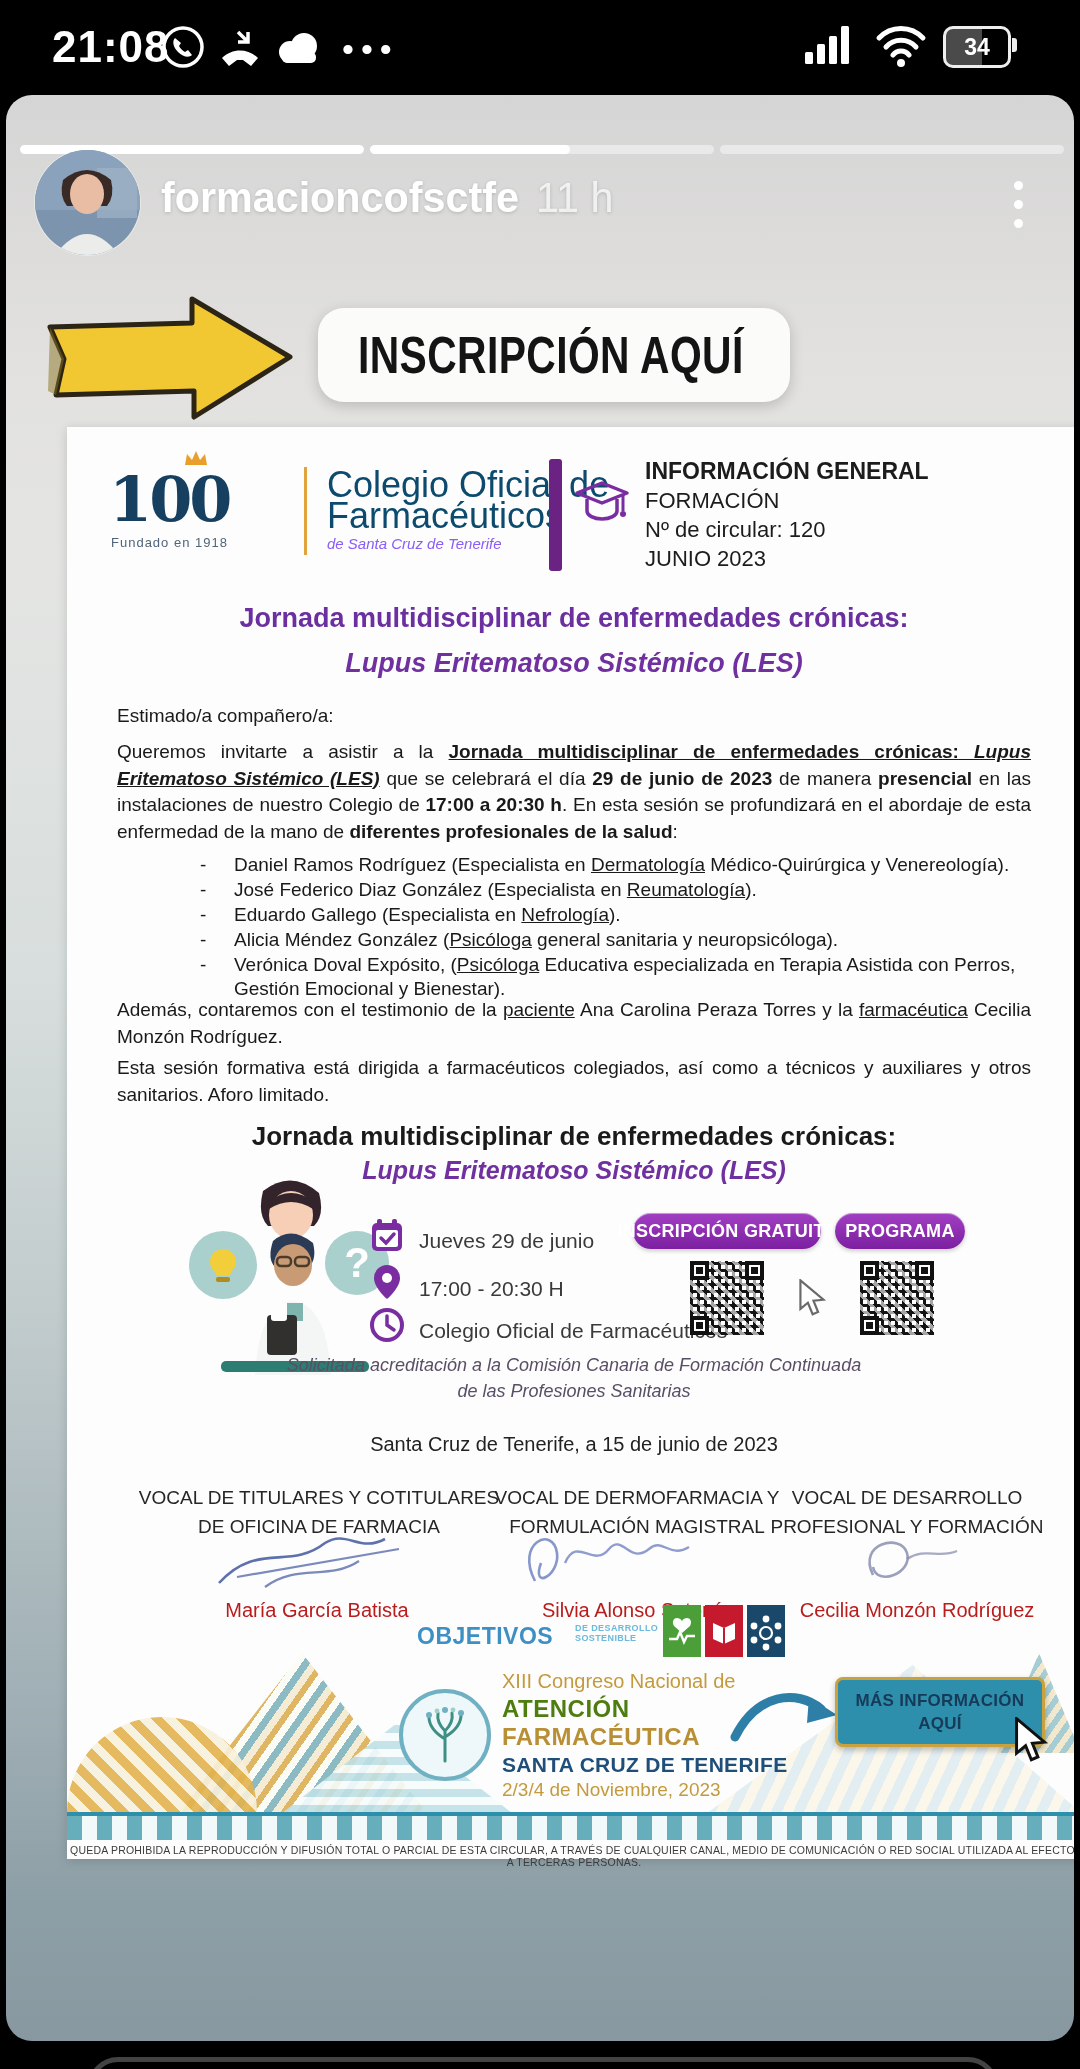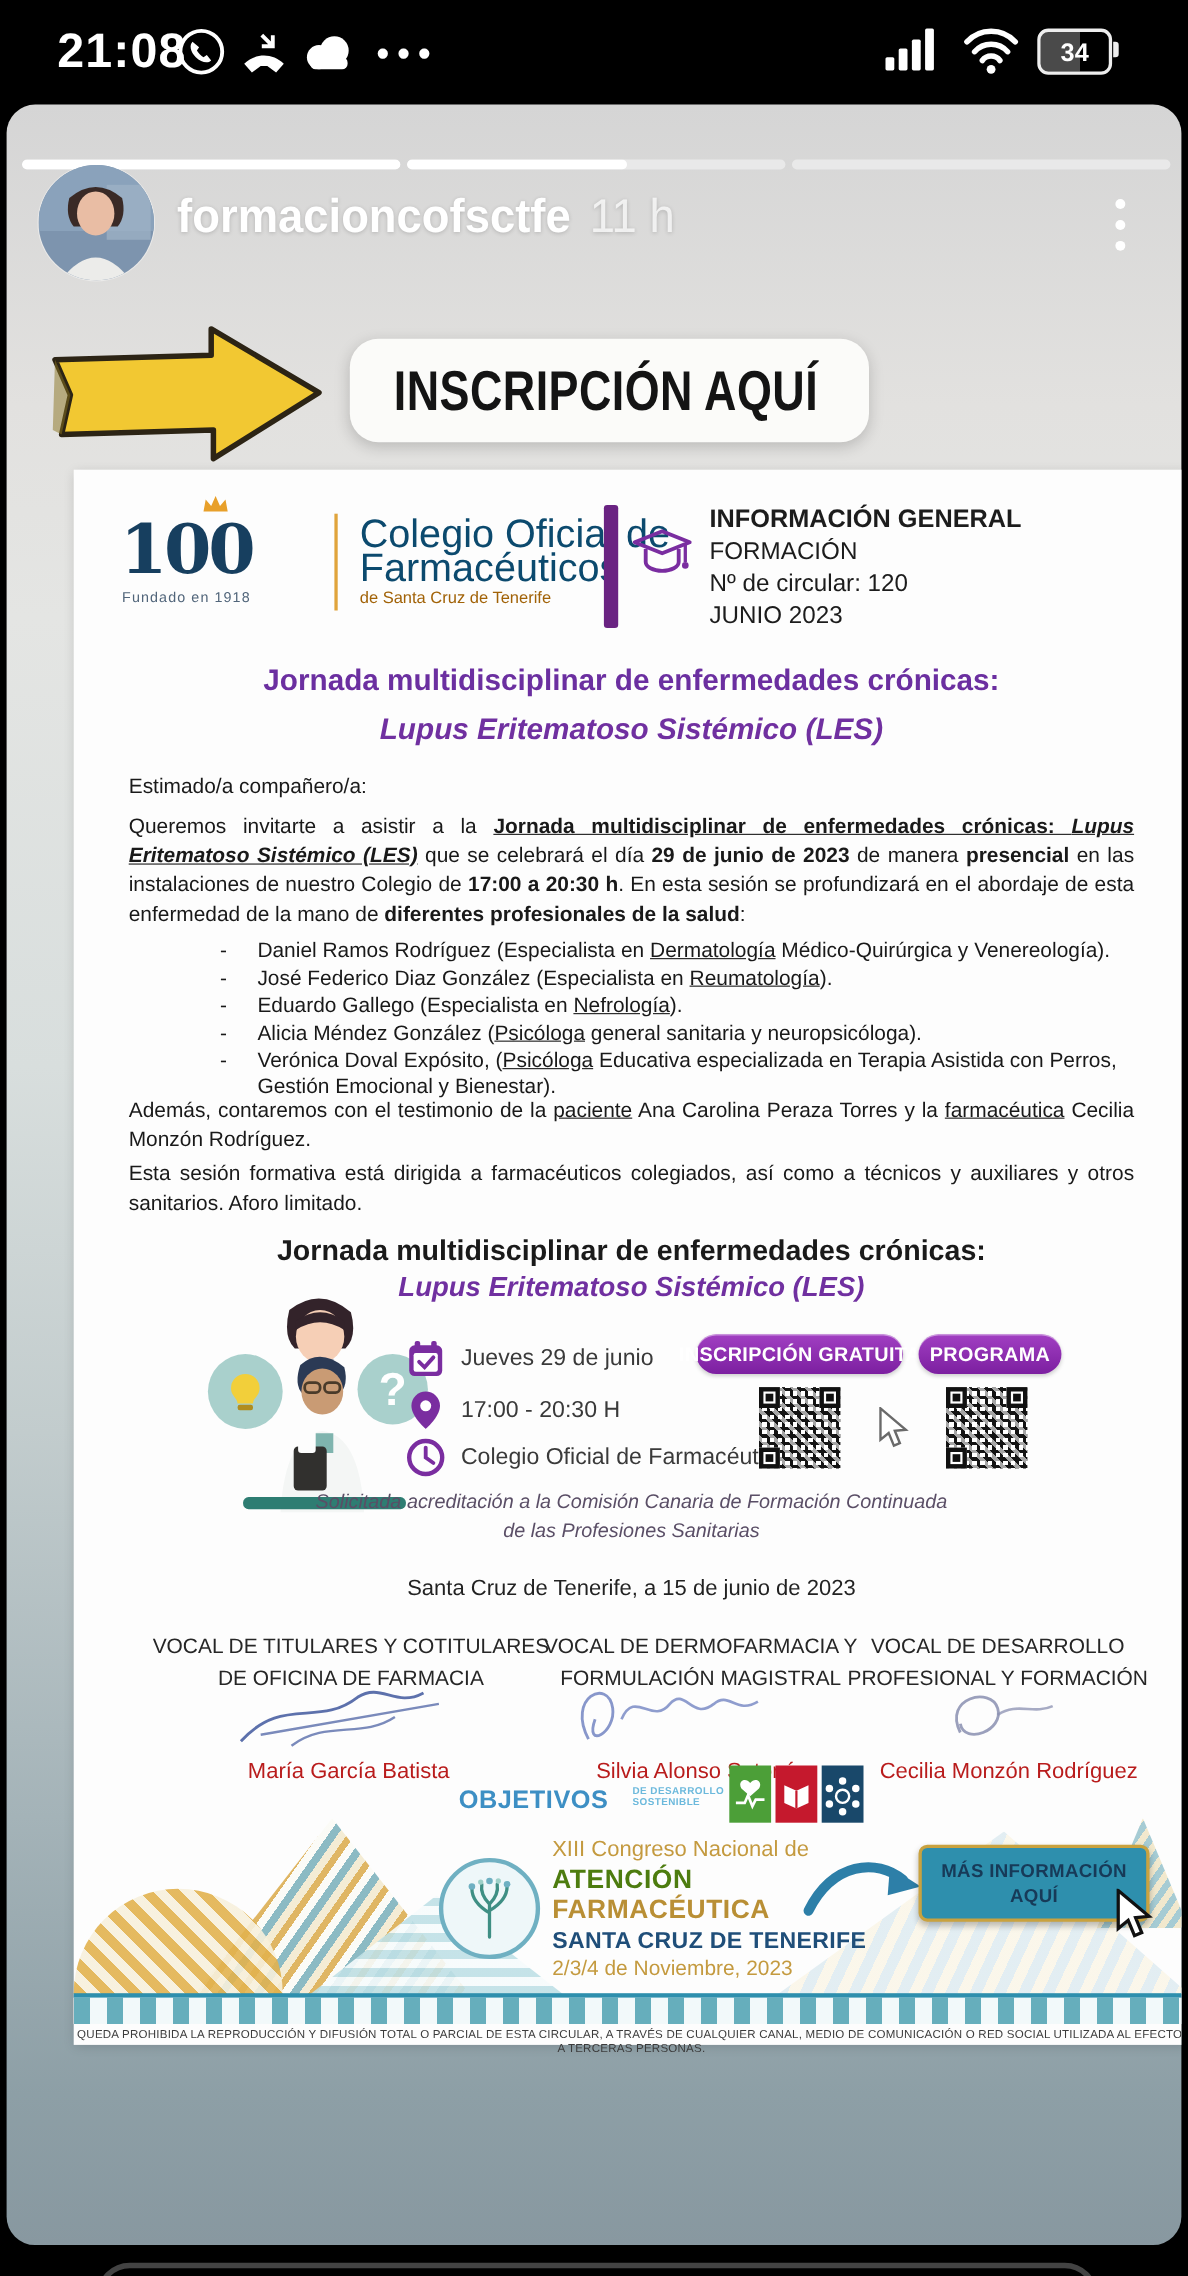--- a/index.html
+++ b/index.html
@@ -34,37 +34,37 @@
             box-shadow:0 4px 14px rgba(0,0,0,.18);display:flex;align-items:center;padding-left:26px;box-sizing:border-box;}
   .linkpill span.txt{font-size:51px;font-weight:700;color:#141414;transform:scaleX(.8);transform-origin:left;white-space:nowrap;letter-spacing:.5px;}
 
   
   .doc{position:absolute;left:24px;top:332px;width:1014px;height:1432px;background:#fdfdfd;box-shadow:0 2px 10px rgba(0,0,0,.15);margin-left:37px;}
   .doc .c{position:absolute;}
   .logo100{left:42px;top:36px;font-family:"DejaVu Serif",serif;font-weight:700;font-size:62px;color:#173f5f;letter-spacing:-3px;}
   .founded{left:44px;top:108px;font-size:13px;color:#51657a;letter-spacing:1px;}
   .vline{left:237px;top:40px;width:3px;height:88px;background:#e0a43c;}
   .orgname{left:260px;top:42px;font-size:36px;font-weight:400;color:#0c4a6e;line-height:31px;}
-  .orgsub{left:260px;top:108px;font-size:15px;color:#a16207;}
+  .orgsub{left:260px;top:108px;font-size:15px;color:#8b5cf6;font-style:italic;}
   .pbarpurple{left:482px;top:32px;width:13px;height:112px;background:#6a2382;border-radius:3px;}
   .infotxt{left:578px;top:30px;font-size:22px;color:#1c1c1c;line-height:29px;}
   .infotxt .b1{font-weight:700;font-size:23px;}
 
   .t1{left:0;top:176px;width:100%;text-align:center;font-size:27px;font-weight:700;color:#6b2fa0;}
   .t2{left:0;top:221px;width:100%;text-align:center;font-size:27px;font-weight:700;font-style:italic;color:#7030a0;}
   .greet{left:50px;top:278px;font-size:19px;color:#1a1a1a;}
   .para{left:50px;width:914px;font-size:19px;line-height:26.5px;color:#191919;text-align:justify;}
   .blist{left:133px;width:830px;font-size:19px;line-height:24px;color:#191919;}
   .blist .bi{display:flex;margin-bottom:1px;}
   .blist .bm{width:34px;flex:none;}
 
   .t3{left:0;top:694px;width:100%;text-align:center;font-size:26px;font-weight:700;color:#1a1a1a;}
   .t4{left:0;top:729px;width:100%;text-align:center;font-size:25px;font-weight:700;font-style:italic;color:#7030a0;}
 
-  .evrow{left:302px;display:flex;align-items:center;gap:14px;font-size:21px;color:#3a3a3a;}
+  .evrow{left:302px;display:flex;align-items:flex-end;gap:14px;font-size:21px;color:#3a3a3a;}
   .pillbtn{position:absolute;height:36px;border-radius:19px;display:flex;align-items:center;justify-content:center;
            background:linear-gradient(180deg,#a13fc2,#7c1fa0);color:#fff;font-weight:700;font-size:18px;letter-spacing:.3px;
            box-shadow:inset 0 1px 0 rgba(255,255,255,.45),0 2px 4px rgba(0,0,0,.2);white-space:nowrap;}
   .qr{position:absolute;width:74px;height:74px;background:
       repeating-linear-gradient(45deg,rgba(255,255,255,.62) 0 4px,rgba(255,255,255,0) 4px 9px),
       repeating-linear-gradient(90deg,#141414 0 3px,rgba(0,0,0,0) 3px 7px),
       repeating-linear-gradient(0deg,#141414 0 3px,#fff 3px 7px);}
   .qr i{position:absolute;width:19px;height:19px;border:4px solid #111;background:#fff;box-sizing:border-box;}
   .qr i:after{content:"";position:absolute;inset:2px;background:#111;}
   .qr i.tl{left:0;top:0;} .qr i.tr{right:0;top:0;} .qr i.bl{left:0;bottom:0;}

